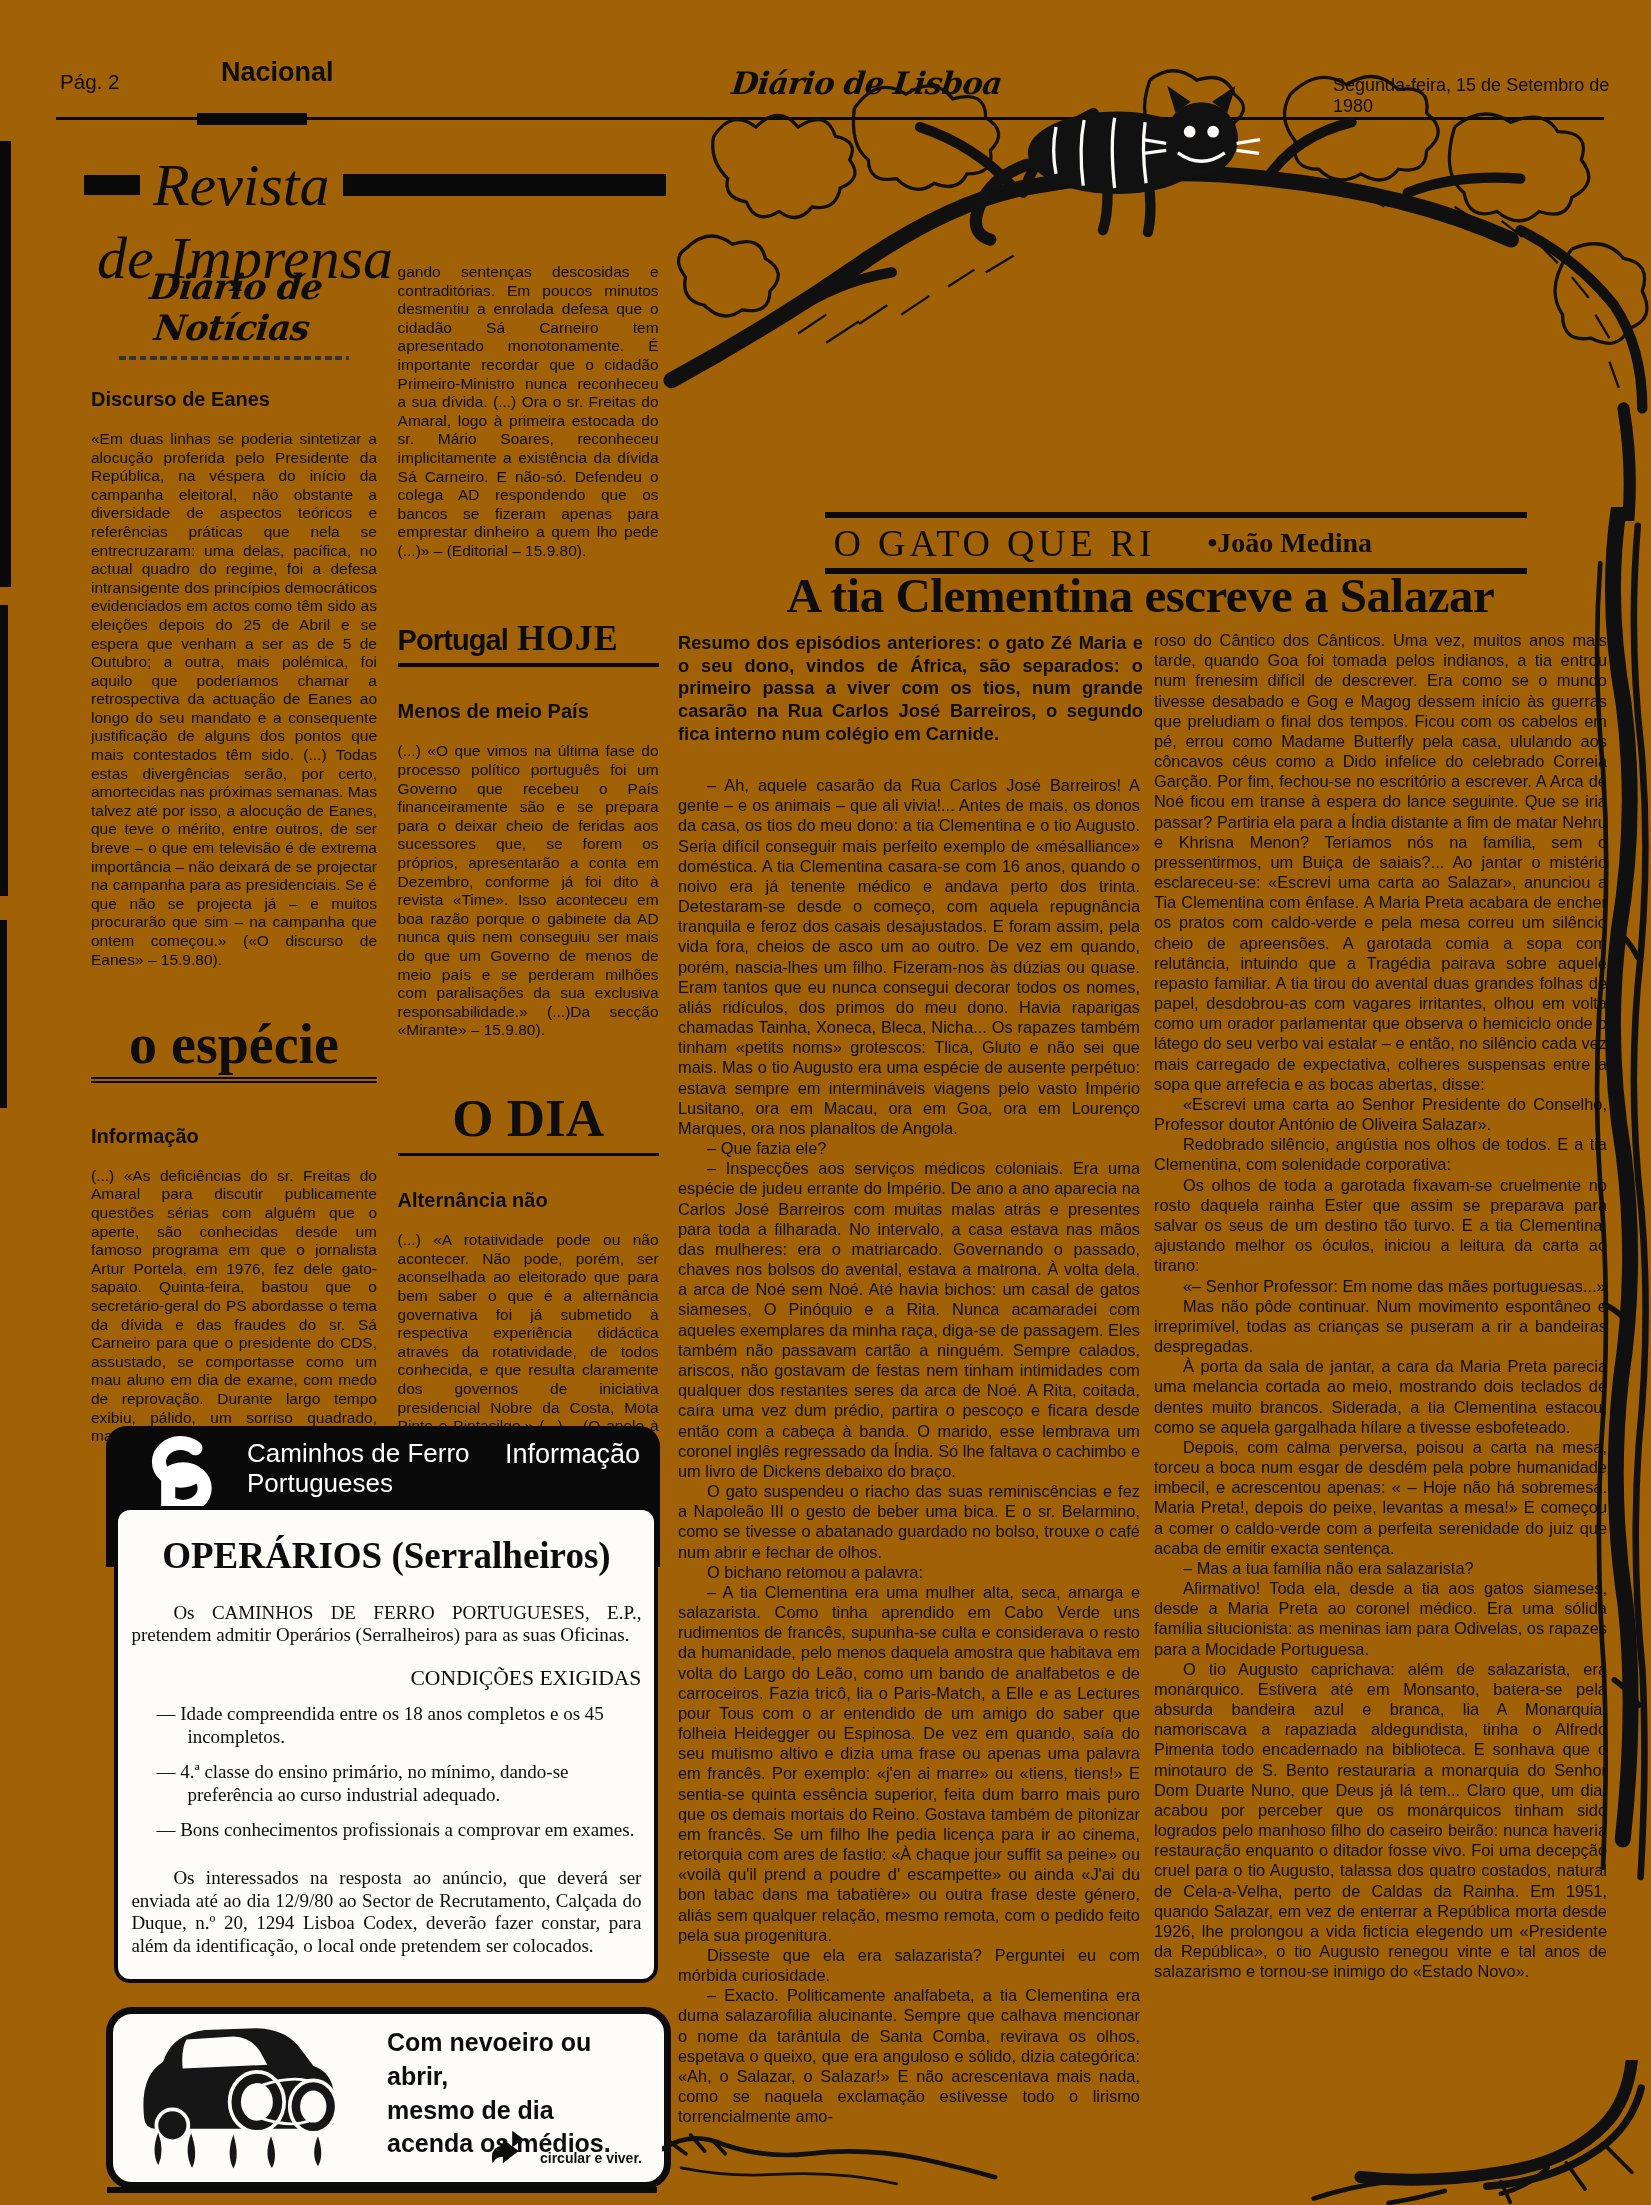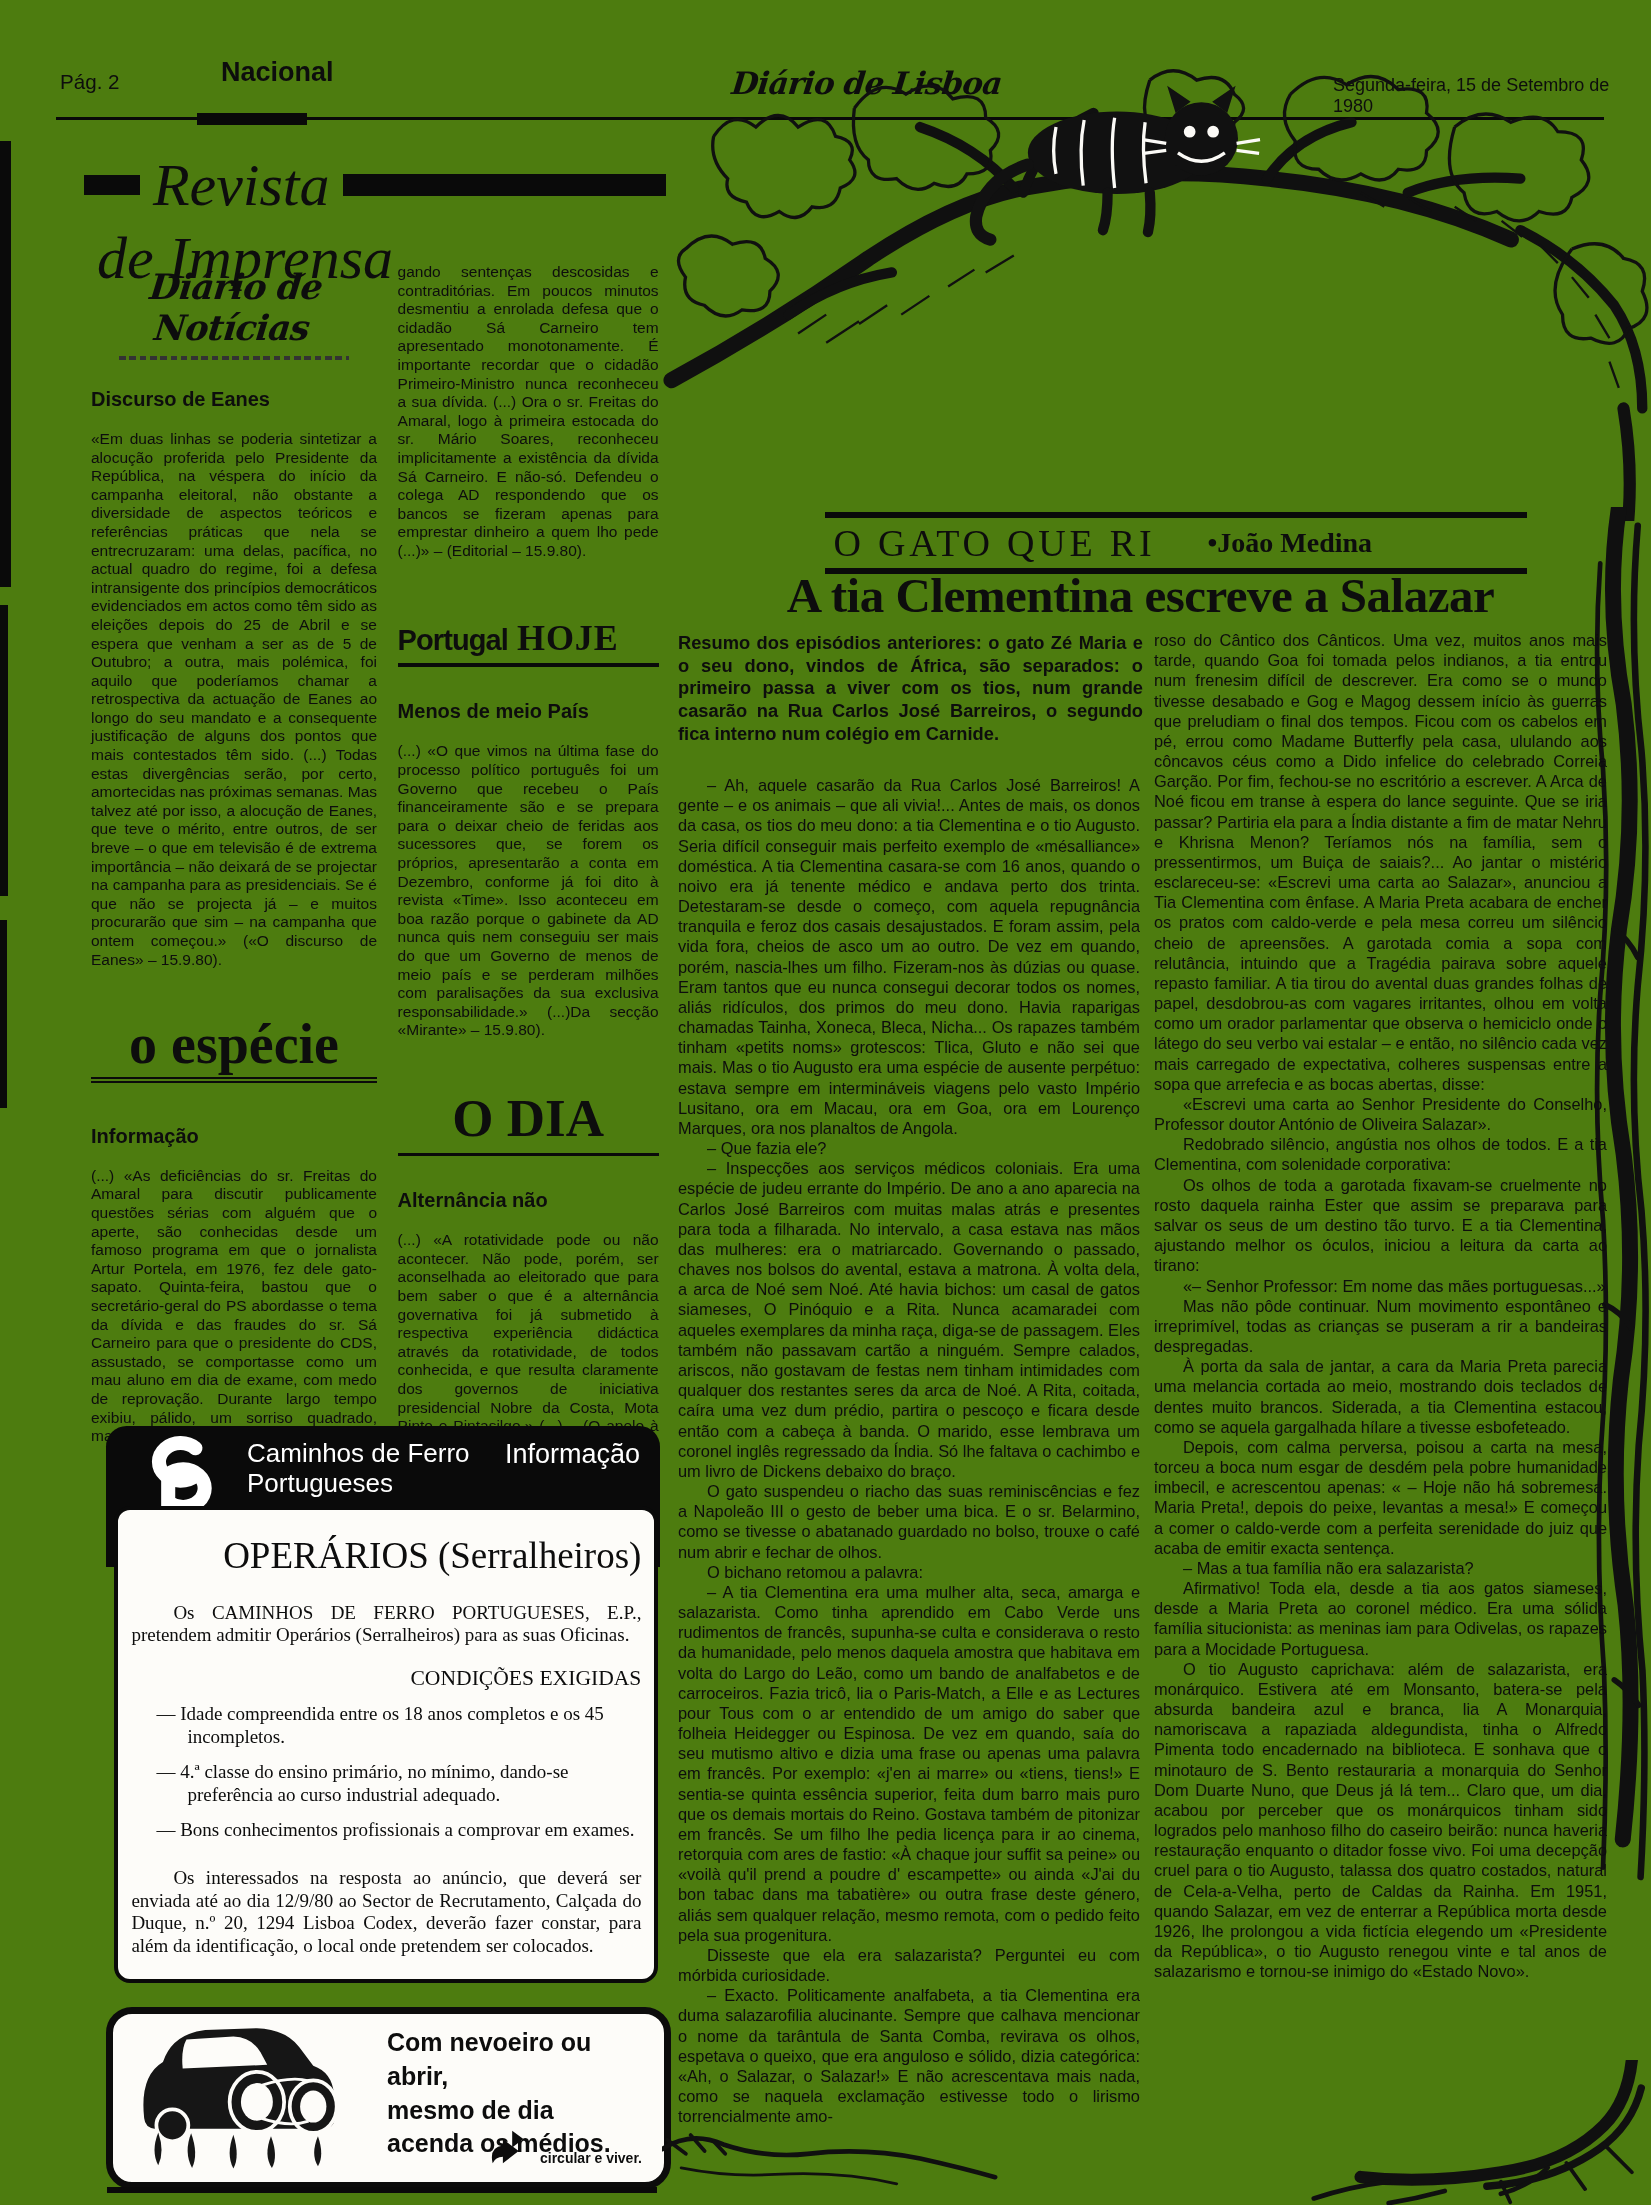--- a/index.html
+++ b/index.html
@@ -1,16 +1,16 @@
 <!DOCTYPE html>
 <html style="font-size:7.5px"><head>
 <meta charset="utf-8">
 <style>
   html,body{margin:0;padding:0;background:#888;}
-  #page{position:relative;width:1652px;height:2205px;background:#4d7c0f;color:#0d0d0d;overflow:hidden;}
+  #page{position:relative;width:1652px;height:2205px;background:#a16207;color:#0d0d0d;overflow:hidden;}
   .abs{position:absolute;}
   .sans{font-family:"Liberation Sans",sans-serif;}
   .blackletter{font-family:"DejaVu Serif",serif;font-style:italic;font-weight:bold;letter-spacing:-0.9px;transform:skewX(-6deg);}
   .jtext{text-align:justify;}
   
   .pgnum{left:60px;top:70px;font-size:20.6px;}
   .secname{left:221px;top:57px;font-size:27px;font-weight:bold;}
   .masthead{left:732px;top:65px;font-size:31px;}
   .hdate{left:1333px;top:75px;font-size:18px;}
   .hrule{left:56px;top:117px;width:1548px;height:3.3px;background:#090909;}
@@ -39,21 +39,21 @@
   .hoje-r{font-family:"Liberation Serif",serif;font-weight:bold;font-size:36px;letter-spacing:0.9px;margin-left:9px;}
   .hoje-rule{height:4.2px;background:#0a0a0a;margin-top:4.7px;}
   .odia-logo{font-family:"Liberation Serif",serif;font-weight:bold;font-size:53px;text-align:center;line-height:1;margin-top:52px;border-bottom:3.8px solid #0a0a0a;padding-bottom:8.4px;}
   .mt40{margin-top:19px;} .mt60{margin-top:28px;} .mt70{margin-top:33px;} .mt90{margin-top:42px;}
   
   .cp-ad{left:106px;top:1426px;width:554px;}
   .cp-head{position:relative;background:#0a0a0a;border-radius:20.6px 20.6px 0 0;height:141px;}
   .cp-brand{position:absolute;left:141px;top:13px;color:#fff;font-size:26px;line-height:1.15;}
   .cp-info{position:absolute;left:399px;top:13px;color:#fff;font-size:27px;}
   .cp-body{position:relative;margin:-61px 0 0 8.4px;width:510px;background:#fdfcf9;border:4.7px solid #0a0a0a;border-radius:16px;padding:19px 13px 20.6px 13px;font-family:"Liberation Serif",serif;}
-  .cp-title{font-size:37px;font-weight:normal;text-align:right;margin:4.7px 0 0 0;}
+  .cp-title{font-size:37px;font-weight:bold;text-align:center;margin:4.7px 0 0 0;}
   .cp-p{font-size:19px;line-height:1.2;text-align:justify;text-indent:42px;margin:25px 0 0 0;}
   .cp-cond{font-size:21.6px;margin:19px 0 9px 0;text-align:right;}
   .cp-li{font-size:19px;line-height:1.2;margin:12.2px 0 0 56px;text-indent:-31px;padding-right:4.7px;}
   
   .lt-ad{left:106px;top:2007px;width:551px;height:168px;border:7.5px solid #0c0c0c;border-radius:26px;background:#fdfcf9;}
   .lt-text{position:absolute;left:274px;top:12.2px;width:263px;font-size:25px;font-weight:bold;line-height:1.35;}
   .lt-logo{position:absolute;left:375px;top:112px;display:flex;align-items:flex-end;gap:12px;justify-content:center;}
   .lt-logo-text{font-size:14px;font-weight:bold;}
   .botrule{left:107px;top:2187px;width:550px;height:5.6px;background:#0a0a0a;}
   

